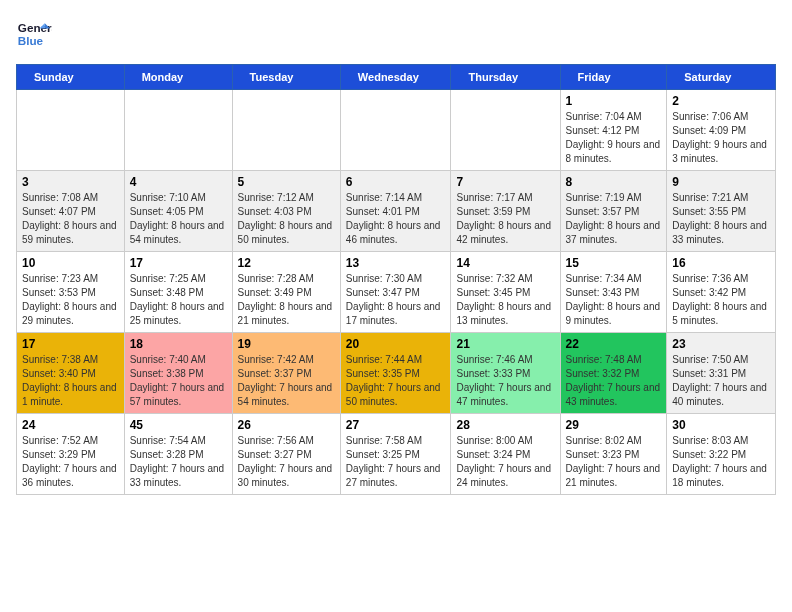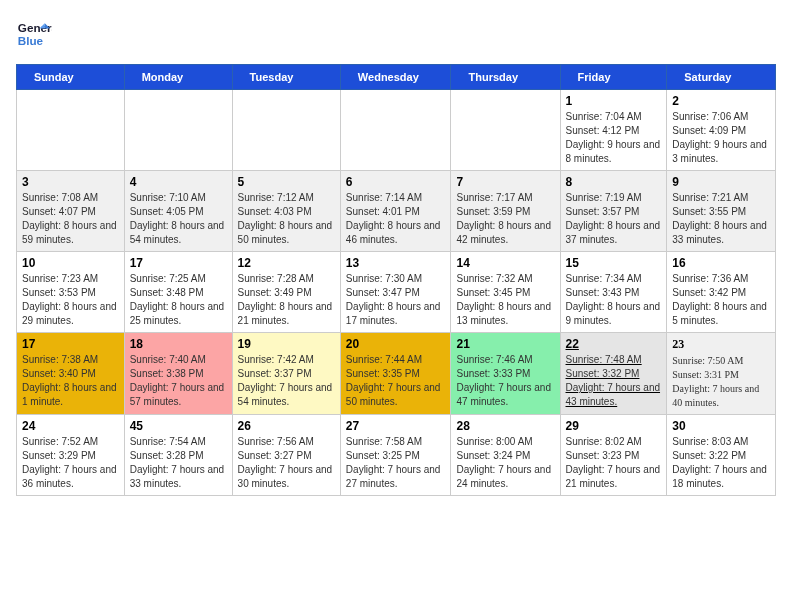--- a/index.html
+++ b/index.html
@@ -221,45 +221,45 @@
           <div class="day-info">Sunrise: 7:38 AM
 Sunset: 3:40 PM
 Daylight: 8 hours and 1 minute.</div>
         </td>
         <td style="background: #fca5a5;">
           <span class="day-number">18</span>
           <div class="day-info">Sunrise: 7:40 AM
 Sunset: 3:38 PM
 Daylight: 7 hours and 57 minutes.</div>
         </td>
-        <td style="background: #fef9c3;">
+        <td style="background: #fdba74;">
           <span class="day-number">19</span>
           <div class="day-info">Sunrise: 7:42 AM
 Sunset: 3:37 PM
 Daylight: 7 hours and 54 minutes.</div>
         </td>
         <td style="background: #eab308;">
           <span class="day-number">20</span>
           <div class="day-info">Sunrise: 7:44 AM
 Sunset: 3:35 PM
 Daylight: 7 hours and 50 minutes.</div>
         </td>
         <td style="background: #86efac;">
           <span class="day-number">21</span>
           <div class="day-info">Sunrise: 7:46 AM
 Sunset: 3:33 PM
 Daylight: 7 hours and 47 minutes.</div>
         </td>
-        <td style="background: #e5e5e5; text-decoration: underline;">
+        <td style="background: #22c55e;">
           <span class="day-number">22</span>
           <div class="day-info">Sunrise: 7:48 AM
 Sunset: 3:32 PM
 Daylight: 7 hours and 43 minutes.</div>
         </td>
-        <td style="background: rgb(240, 240, 240); font-family: Liberation Serif, serif;">
+        <td style="background: rgb(240, 240, 240);">
           <span class="day-number">23</span>
           <div class="day-info">Sunrise: 7:50 AM
 Sunset: 3:31 PM
 Daylight: 7 hours and 40 minutes.</div>
         </td>
       </tr>
       <tr>
         <td>
           <span class="day-number">24</span>
           <div class="day-info">Sunrise: 7:52 AM

